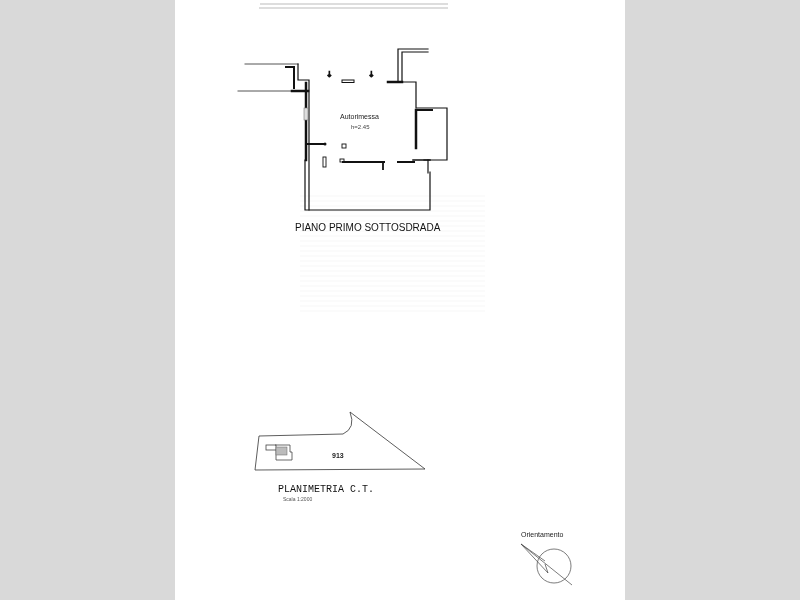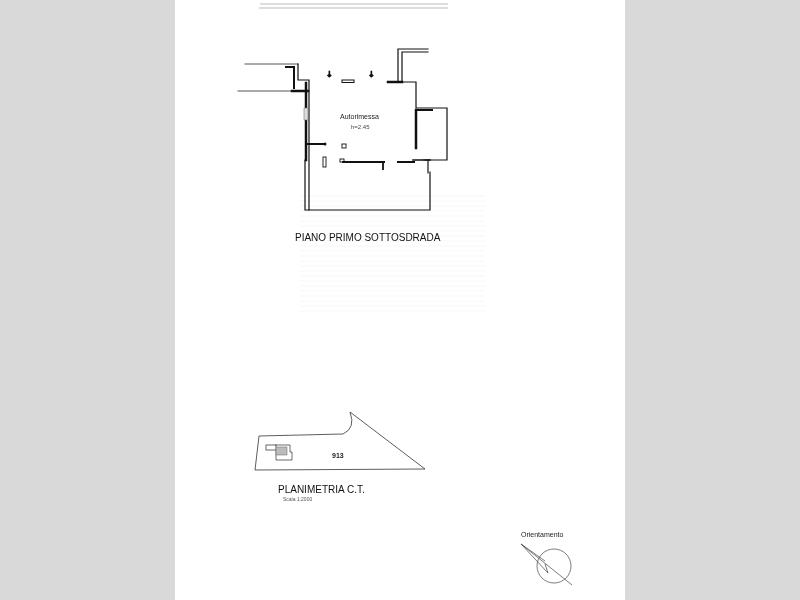--- a/index.html
+++ b/index.html
@@ -13,23 +13,23 @@
       position: absolute; left: 175px; top: 0;
       width: 450px; height: 600px;
       background: #ffffff;
     }
     .drawing { position: absolute; left: 0; top: 0; width: 800px; height: 600px; }
     .label {
       position: absolute; color: #222; white-space: nowrap;
     }
     .room-name { left: 340px; top: 113px; font-size: 7px; }
     .room-height { left: 351px; top: 124px; font-size: 6px; color: #444; }
-    .floor-title { left: 295px; top: 232px; font-size: 10px; letter-spacing: 0px; color: #111; }
+    .floor-title { left: 295px; top: 222px; font-size: 10px; letter-spacing: 0px; color: #111; }
     .parcel-num { left: 332px; top: 452px; font-size: 7px; font-weight: bold; }
-    .cadastral-title { left: 278px; top: 484px; font-size: 10px; color: #111; }
+    .cadastral-title { left: 278px; top: 484px; font-size: 10px; color: #111; font-family: Liberation Mono, monospace; }
     .scale { left: 283px; top: 496px; font-size: 5px; color: #555; }
     .orient { left: 521px; top: 531px; font-size: 7px; color: #222; }
     .faint {
       position: absolute; left: 300px; top: 195px; width: 185px; height: 120px;
       background: repeating-linear-gradient(180deg, rgba(0,0,0,0.015) 0 2px, rgba(0,0,0,0) 2px 5px);
     }
   </style>
 </head>
 <body>
 

